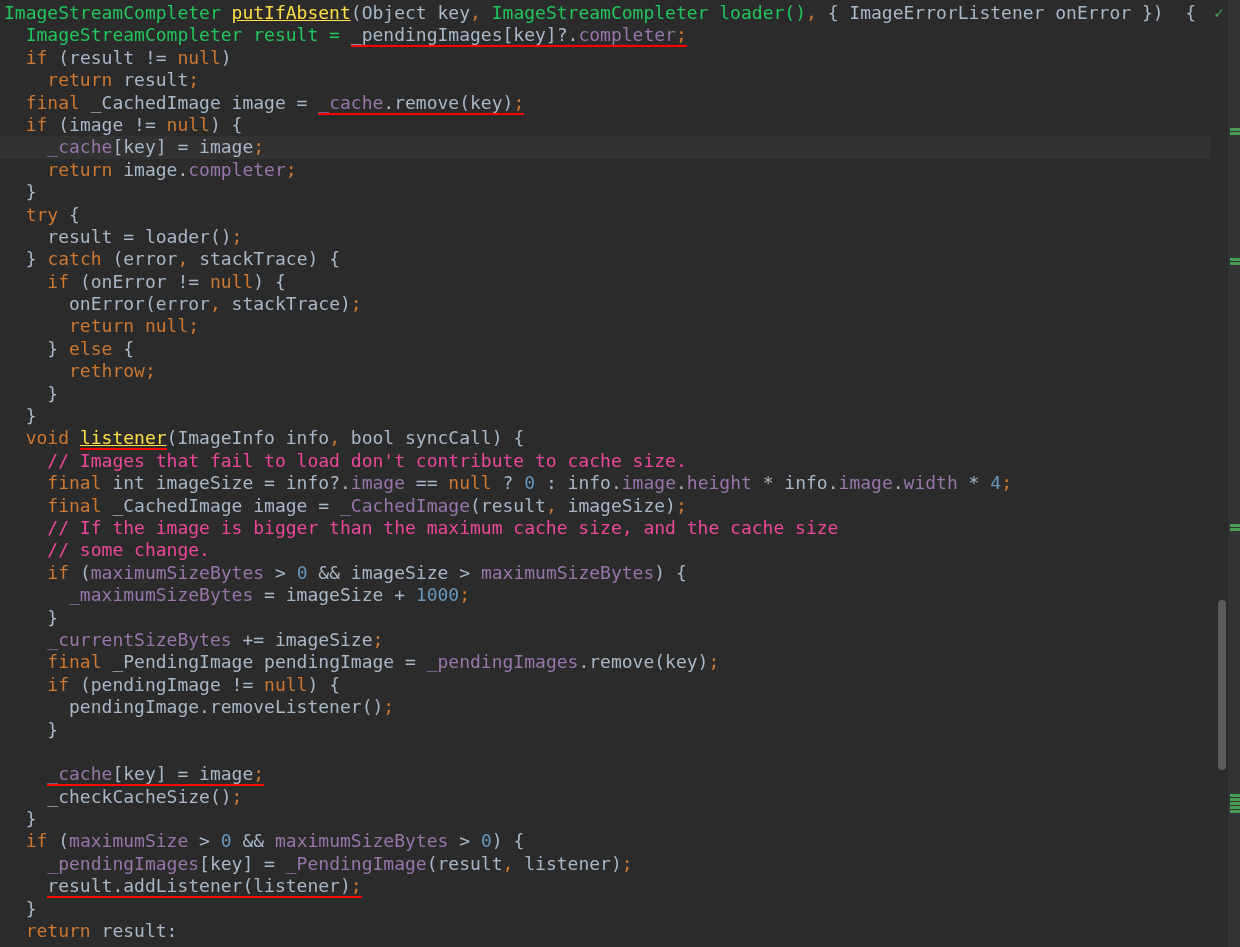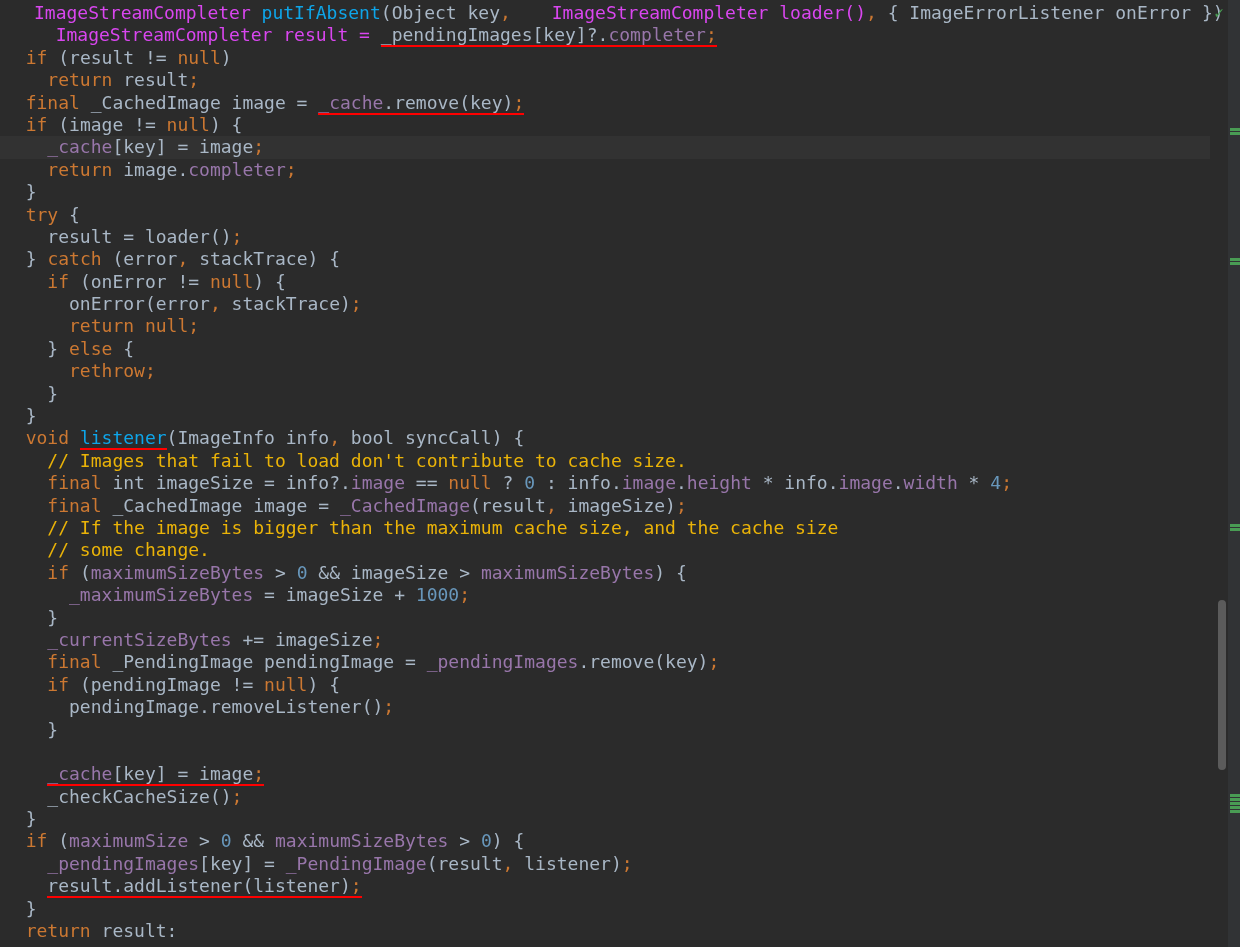--- a/index.html
+++ b/index.html
@@ -24,25 +24,25 @@
   }
   .line {
     display: block;
     padding-left: 4px;
     height: 22.4px;
   }
   .line.current {
     background: #323232;
   }
   .kw { color: #cc7832; }
-  .type { color: #d946ef; margin-left: 30px; }
-  .fn { color: #0ea5e9; }
+  .type { color: #22c55e; }
+  .fn { color: #fde047; text-decoration: underline; }
   .prop { color: #9876aa; text-align: right; }
   .num { color: #6897bb; }
-  .cmt { color: #eab308; }
+  .cmt { color: #ec4899; }
   .uline { position: relative; margin-top: 40px; }
   .uline::after {
     content: "";
     position: absolute;
     left: 0; right: 0;
     bottom: -2px;
     height: 2px;
     background: #ff0000;
   }
   .scrollbar-thumb {

